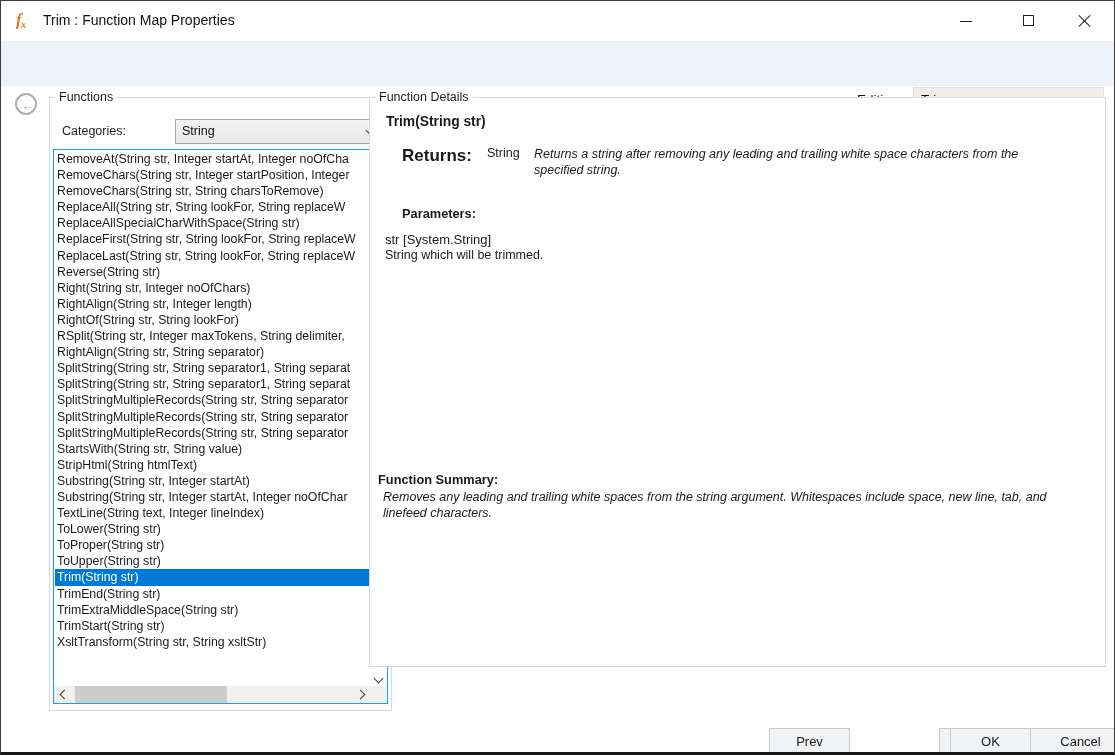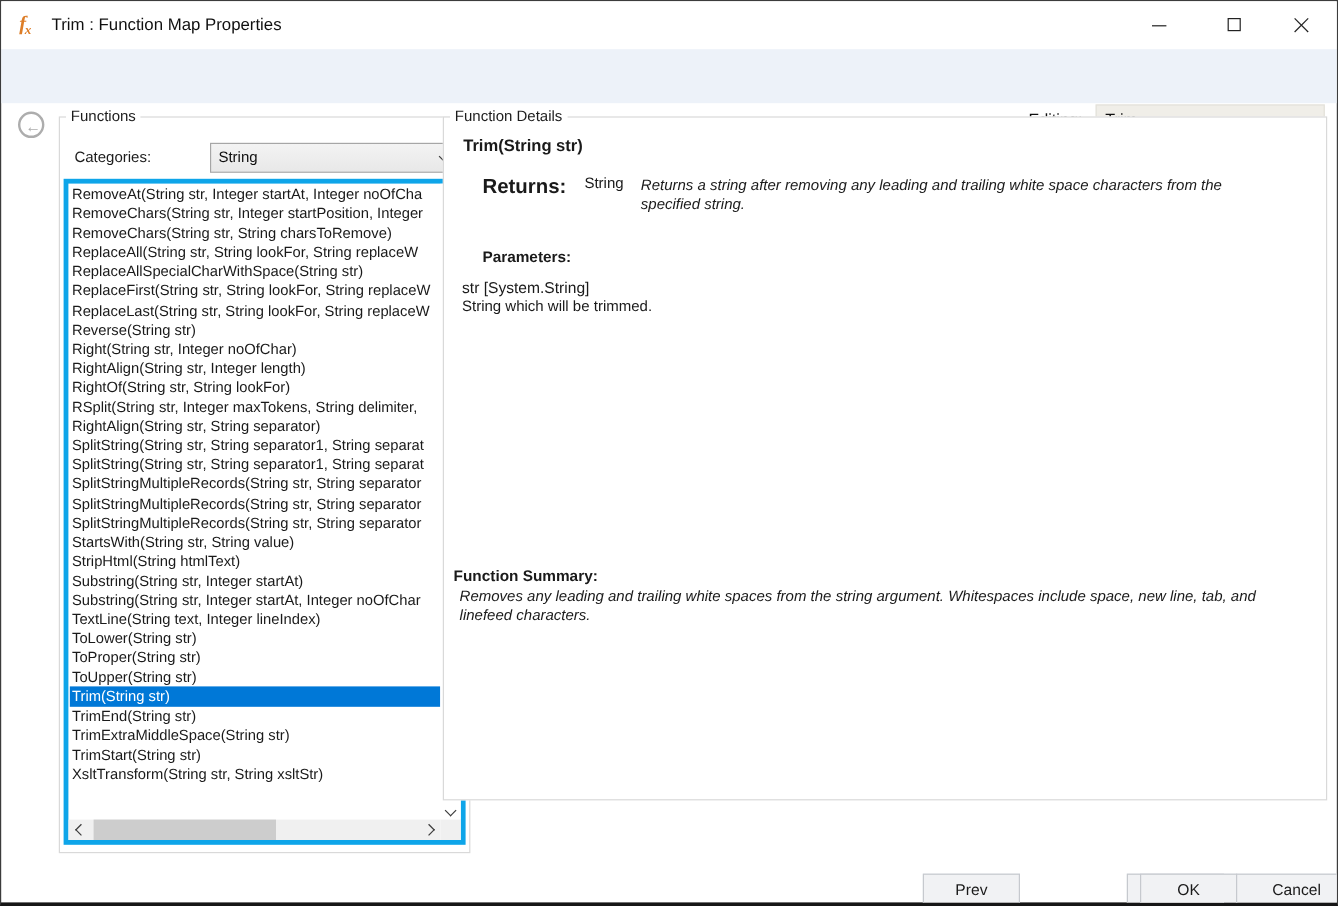--- a/index.html
+++ b/index.html
@@ -58,21 +58,21 @@
     background:linear-gradient(#f3f3f3,#e8e8e8); border:1px solid #a6a6a6; }
   .categories-combo .combo-text { position:absolute; left:6px; top:4px; font-size:12.5px; color:#101010; }
   .chev { display:block; width:7px; height:7px; border-right:1.4px solid #3c3c3c; border-bottom:1.4px solid #3c3c3c; }
   .chev-down { transform:rotate(45deg); }
   .chev-up { transform:rotate(-135deg); }
   .chev-left { transform:rotate(135deg); }
   .chev-right { transform:rotate(-45deg); }
   .categories-combo .chev-wrap { position:absolute; right:8px; top:7px; }
 
   .listbox { position:absolute; left:3px; top:51px; width:335px; height:555px;
-    border:4px solid #0ea5e9; background:#fff; overflow:hidden; }
+    border:1px solid #0ea5e9; background:#fff; overflow:hidden; }
   .list-content { position:absolute; left:1px; top:1px; right:17px; bottom:17px; overflow:hidden; }
   .list-item { height:16.1px; line-height:16.1px; font-size:12.3px; color:#1a1a1a;
     padding-left:2px; white-space:nowrap; overflow:hidden; }
   .list-item.selected { background:#0078d7; color:#fff; }
 
   .vscroll { position:absolute; right:0; top:0; width:17px; bottom:17px; background:#fff; }
   .vscroll .arr { position:absolute; left:0; width:17px; height:17px; }
   .vscroll .arr-up { top:0; } .vscroll .arr-down { bottom:0; }
   .vscroll .arr .chev { position:absolute; left:5px; top:6px; }
   .vscroll .arr-up .chev { top:7px; }
@@ -152,21 +152,21 @@
     <div class="listbox">
       <div class="list-content">
           <div class="list-item">RemoveAt(String str, Integer startAt, Integer noOfCha</div>
           <div class="list-item">RemoveChars(String str, Integer startPosition, Integer</div>
           <div class="list-item">RemoveChars(String str, String charsToRemove)</div>
           <div class="list-item">ReplaceAll(String str, String lookFor, String replaceW</div>
           <div class="list-item">ReplaceAllSpecialCharWithSpace(String str)</div>
           <div class="list-item">ReplaceFirst(String str, String lookFor, String replaceW</div>
           <div class="list-item">ReplaceLast(String str, String lookFor, String replaceW</div>
           <div class="list-item">Reverse(String str)</div>
-          <div class="list-item">Right(String str, Integer noOfChar)</div>
+          <div class="list-item">Right(String str, Integer noOfChars)</div>
           <div class="list-item">RightAlign(String str, Integer length)</div>
           <div class="list-item">RightOf(String str, String lookFor)</div>
           <div class="list-item">RSplit(String str, Integer maxTokens, String delimiter,</div>
           <div class="list-item">RightAlign(String str, String separator)</div>
           <div class="list-item">SplitString(String str, String separator1, String separat</div>
           <div class="list-item">SplitString(String str, String separator1, String separat</div>
           <div class="list-item">SplitStringMultipleRecords(String str, String separator</div>
           <div class="list-item">SplitStringMultipleRecords(String str, String separator</div>
           <div class="list-item">SplitStringMultipleRecords(String str, String separator</div>
           <div class="list-item">StartsWith(String str, String value)</div>

